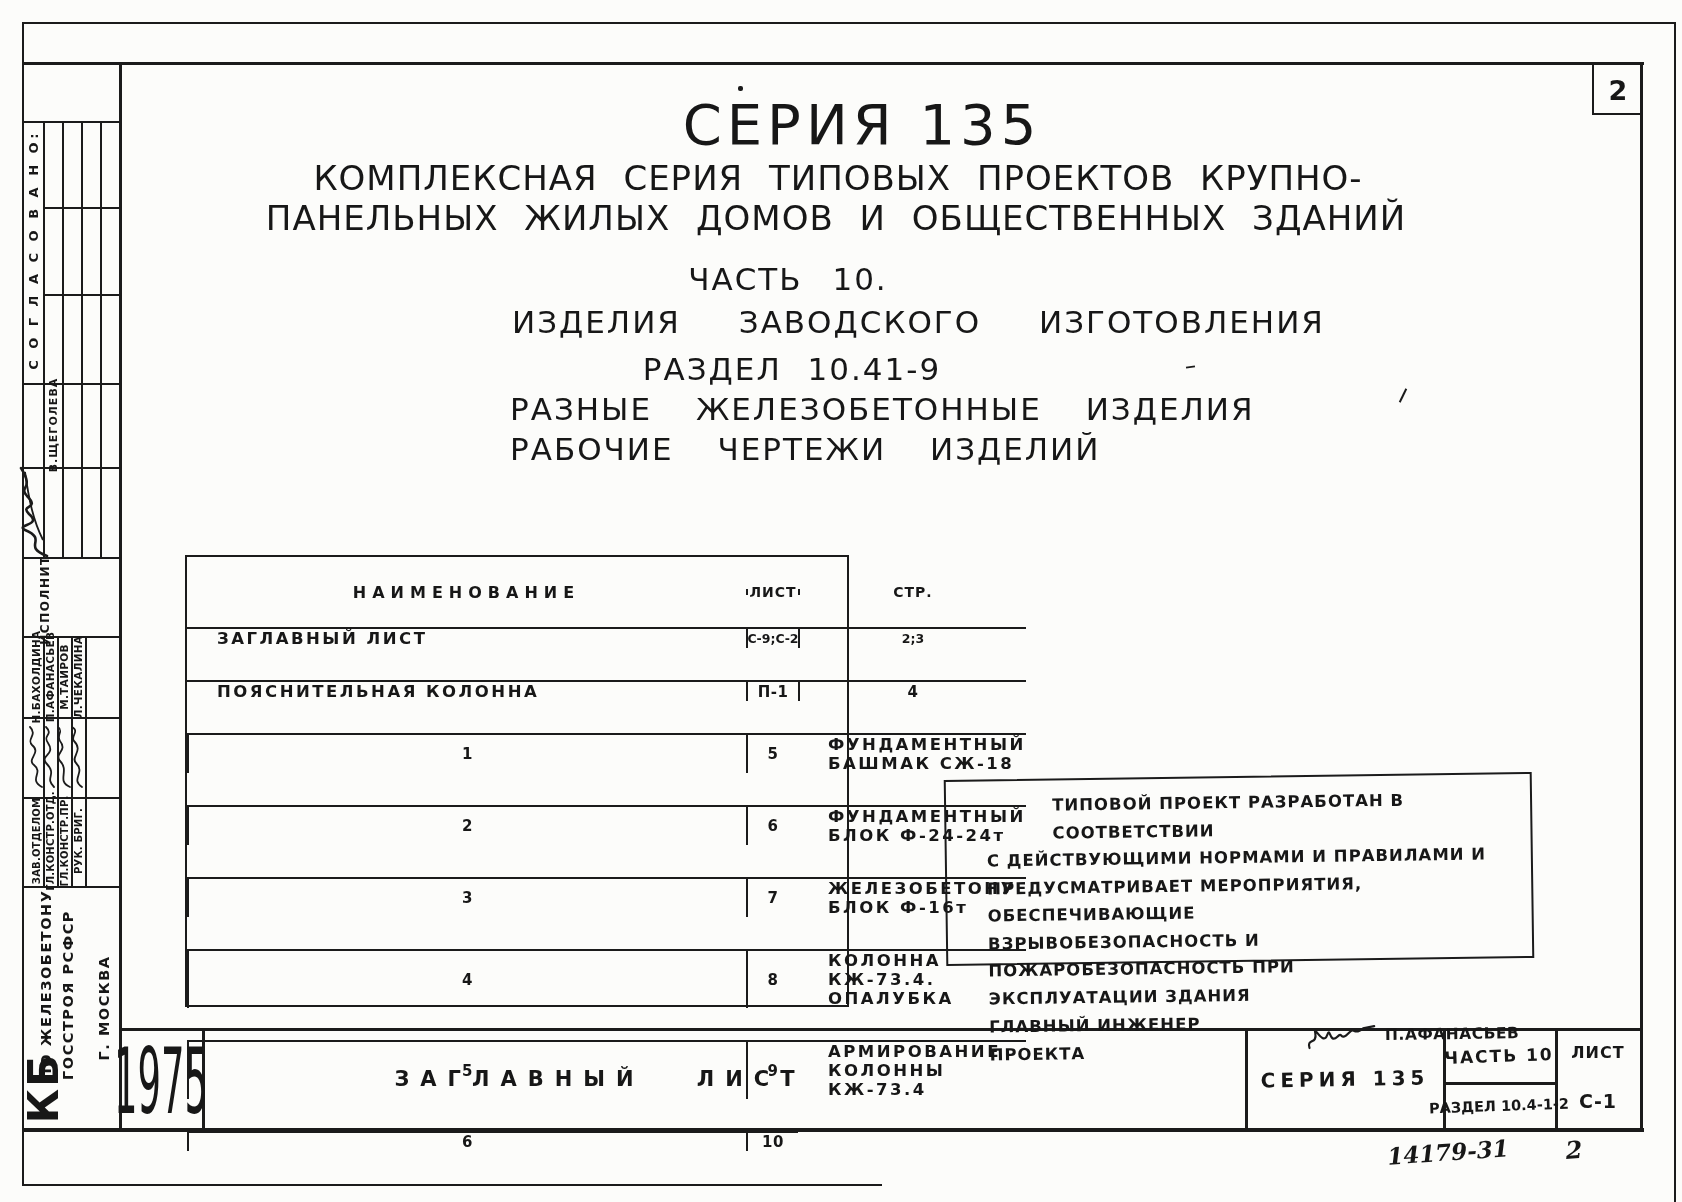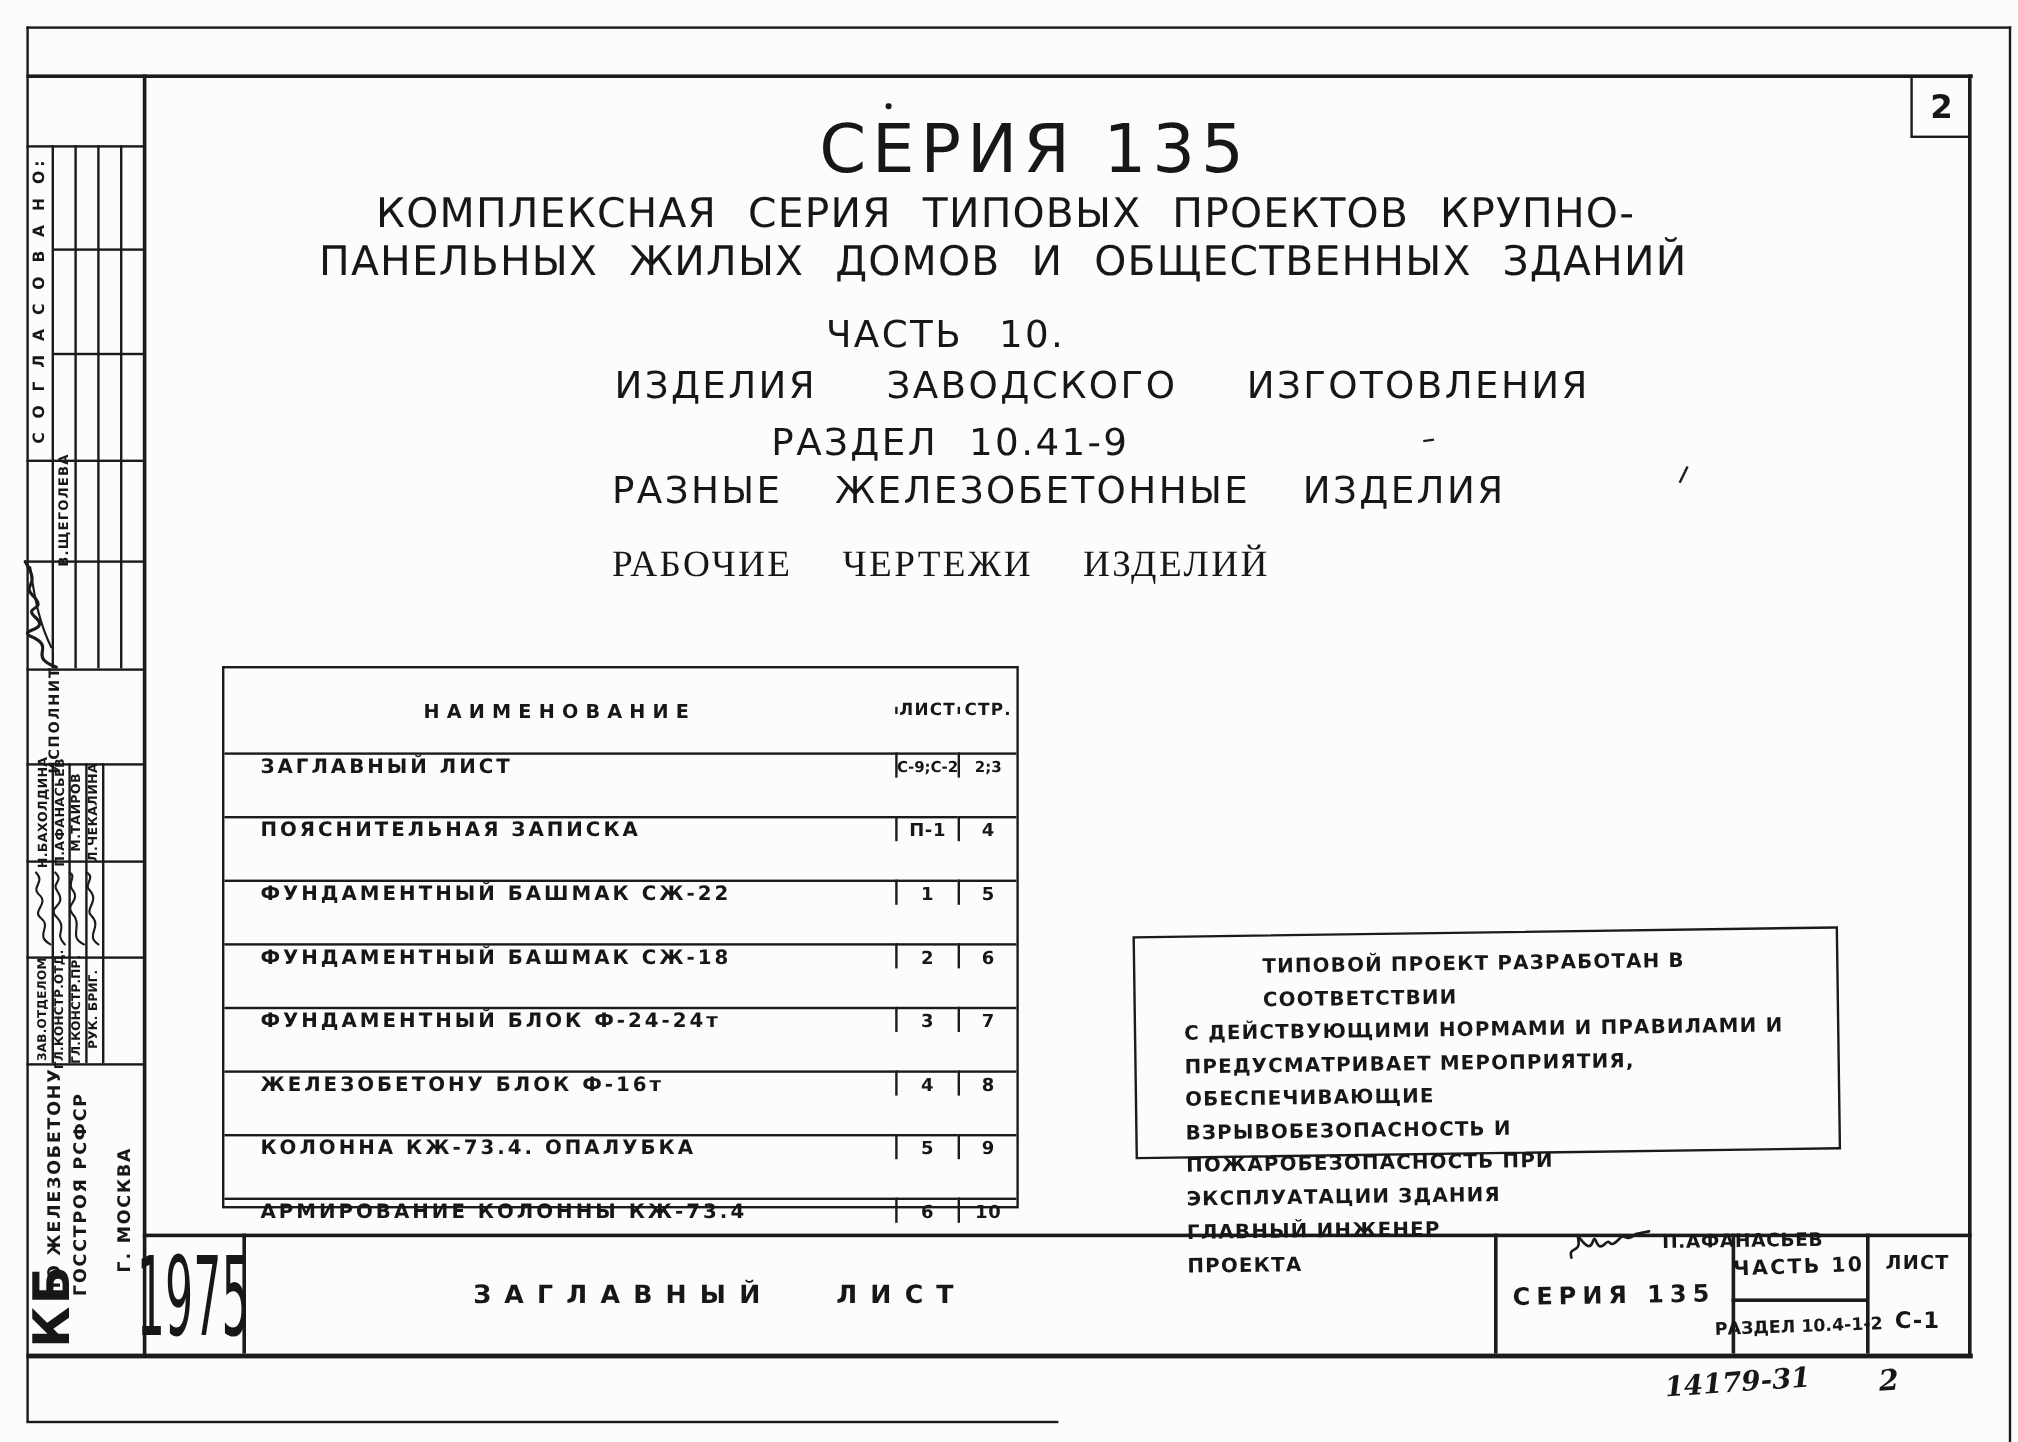--- a/index.html
+++ b/index.html
@@ -76,40 +76,39 @@
   <div style="position:absolute;left:1592px;top:63px;width:50px;height:52px;border:2.5px solid #1b1b1b;box-sizing:border-box;"></div>
   <div class="txt cc b" style="left:1618px;top:90px;font-size:27px;">2</div>
 
   <div class="txt cx t-series" style="left:862px;top:92px;">СЕРИЯ 135</div>
   <div class="txt cx t-big" style="left:838px;top:158px;">КОМПЛЕКСНАЯ СЕРИЯ ТИПОВЫХ ПРОЕКТОВ КРУПНО-</div>
   <div class="txt cx t-big" style="left:836px;top:198px;">ПАНЕЛЬНЫХ ЖИЛЫХ ДОМОВ И ОБЩЕСТВЕННЫХ ЗДАНИЙ</div>
   <div class="txt cx t-mid" style="left:788px;top:261px;word-spacing:18px;">ЧАСТЬ 10.</div>
   <div class="txt t-mid" style="left:512px;top:304px;word-spacing:46px;text-align:right;">ИЗДЕЛИЯ ЗАВОДСКОГО ИЗГОТОВЛЕНИЯ</div>
   <div class="txt cx t-mid" style="left:792px;top:351px;word-spacing:14px;">РАЗДЕЛ 10.41-9</div>
   <div class="txt t-mid" style="left:510px;top:391px;word-spacing:32px;">РАЗНЫЕ ЖЕЛЕЗОБЕТОННЫЕ ИЗДЕЛИЯ</div>
-  <div class="txt t-mid" style="left:510px;top:452px;word-spacing:32px;font-family:Liberation Serif, serif;">РАБОЧИЕ ЧЕРТЕЖИ ИЗДЕЛИЙ</div>
+  <div class="txt t-mid" style="left:510px;top:431px;word-spacing:32px;">РАБОЧИЕ ЧЕРТЕЖИ ИЗДЕЛИЙ</div>
 
   <div class="artifact" style="left:738px;top:86px;width:5px;height:5px;border-radius:2px;"></div>
   <div class="artifact" style="left:1402px;top:388px;width:2px;height:15px;transform:rotate(26deg);"></div>
   <div class="artifact" style="left:1186px;top:366px;width:9px;height:2px;transform:rotate(-8deg);"></div>
 
   <div id="toc">
     <div class="th">НАИМЕНОВАНИЕ</div>
     <div class="ths bl">ЛИСТ</div>
     <div class="ths bl">СТР.</div>
 
     <div class="tn bt">ЗАГЛАВНЫЙ ЛИСТ</div>
     <div class="tv bl bt sm">С-9;С-2</div>
     <div class="tv bl bt sm">2;3</div>
 
-    <div class="tn bt">ПОЯСНИТЕЛЬНАЯ ЗАПИСКА</div>
+    <div class="tn bt">ПОЯСНИТЕЛЬНАЯ КОЛОННА</div>
     <div class="tv bl bt">П-1</div>
     <div class="tv bl bt">4</div>
 
-    <div class="tn bt">ФУНДАМЕНТНЫЙ БАШМАК СЖ-22</div>
     <div class="tv bl bt">1</div>
     <div class="tv bl bt">5</div>
 
     <div class="tn bt">ФУНДАМЕНТНЫЙ БАШМАК СЖ-18</div>
     <div class="tv bl bt">2</div>
     <div class="tv bl bt">6</div>
 
     <div class="tn bt">ФУНДАМЕНТНЫЙ БЛОК  Ф-24-24т</div>
     <div class="tv bl bt">3</div>
     <div class="tv bl bt">7</div>

